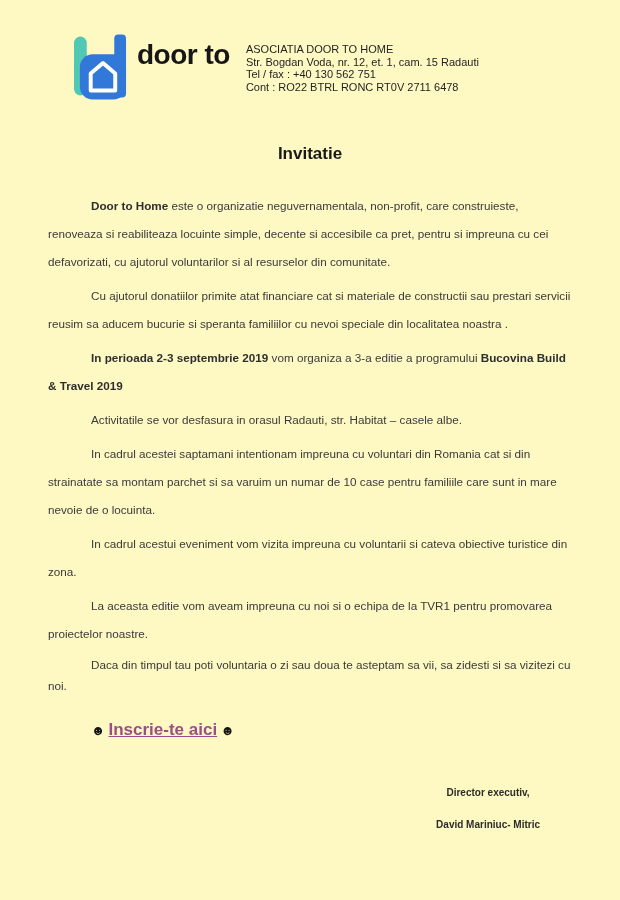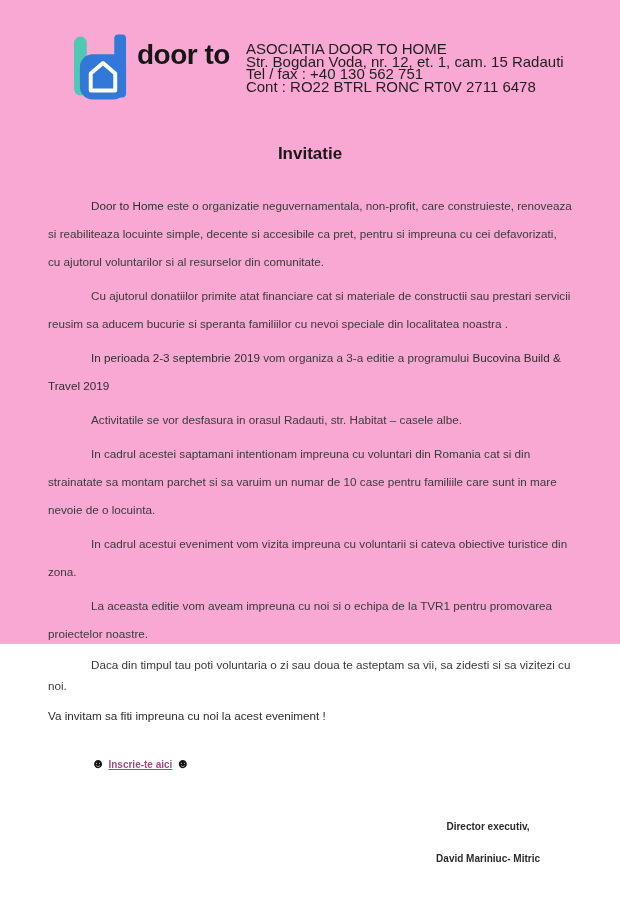--- a/index.html
+++ b/index.html
@@ -3,60 +3,60 @@
 <meta charset="utf-8">
 <style>
   html,body { margin:0; padding:0; background:#ffffff; }
   body {
     width:620px; height:900px;
     font-family:"Liberation Sans", sans-serif;
     color:#3a3a3a;
     overflow:hidden;
   }
   .page {
-    width:620px; height:644px;
+    width:620px; height:900px;
     box-sizing:border-box;
     padding:34px 48px 0 48px;
-    background:#f9a8d4;
+    background:#fef9c3;
   }
 
   
   .letterhead { display:flex; align-items:flex-start; }
   .logo-block { display:flex; margin-left:26px; }
   .logo-mark { width:54px; height:66px; flex:none; }
   .logo-text {
     margin-left:9px; padding-top:8px;
     font-size:28px; font-weight:bold; line-height:25px;
     letter-spacing:-0.5px; color:#161616; white-space:nowrap;
   }
   .org-info {
     margin-left:16px; padding-top:9px;
-    font-size:15px; line-height:12.6px; color:#1f1f1f;
+    font-size:11px; line-height:12.6px; color:#1f1f1f;
     white-space:nowrap;
   }
 
   
   .title {
     margin:44px 0 0 0;
     text-align:center;
     font-size:17px; font-weight:bold; color:#191919;
   }
 
   
   .content { margin-top:28px; font-size:11.7px; }
   .para { margin:0 0 6px 0; line-height:28px; text-indent:43px; }
   .para.noindent { text-indent:0; }
   .para.tight { line-height:21px; }
-  .b { font-weight:normal; color:#2e2e2e; }
+  .b { font-weight:bold; color:#2e2e2e; }
 
   .signup { margin-top:20px; }
   .signup a {
     color:#9A4E84; font-weight:bold;
     text-decoration:underline; cursor:pointer;
-    font-size:10px;
+    font-size:17px;
   }
   .emoji { font-size:13.5px; color:#141414; }
 
   
   .signature {
     margin:40px 32px 0 auto;
     width:max-content;
     text-align:center;
     font-weight:bold; font-size:10px; color:#2b2b2b;
     line-height:16px;
@@ -101,21 +101,20 @@
     <p class="para"><span>Activitatile se vor desfasura in orasul Radauti, str. Habitat – casele albe.</span></p>
 
     <p class="para"><span>In cadrul acestei saptamani intentionam impreuna cu voluntari din Romania cat si din strainatate sa montam parchet si sa varuim un numar de 10 case pentru familiile care sunt in mare nevoie de o locuinta.</span></p>
 
     <p class="para"><span>In cadrul acestui eveniment vom vizita impreuna cu voluntarii si cateva obiective turistice din zona.</span></p>
 
     <p class="para"><span>La aceasta editie vom aveam impreuna cu noi si o echipa de la TVR1 pentru promovarea proiectelor noastre.</span></p>
 
     <p class="para tight"><span>Daca din timpul tau poti voluntaria o zi sau doua te asteptam sa vii, sa zidesti si sa vizitezi cu noi.</span></p>
 
-    <p class="para noindent"><span class="b">Va invitam sa fiti impreuna cu noi la acest eveniment !</span></p>
 
     <p class="para signup"><span class="emoji">☻</span> <a href="#">Inscrie-te aici</a> <span class="emoji">☻</span></p>
 
   </div>
 
   <div class="signature">
     <div class="sig-role">Director executiv,</div>
     <div class="sig-name">David Mariniuc- Mitric</div>
   </div>
 

